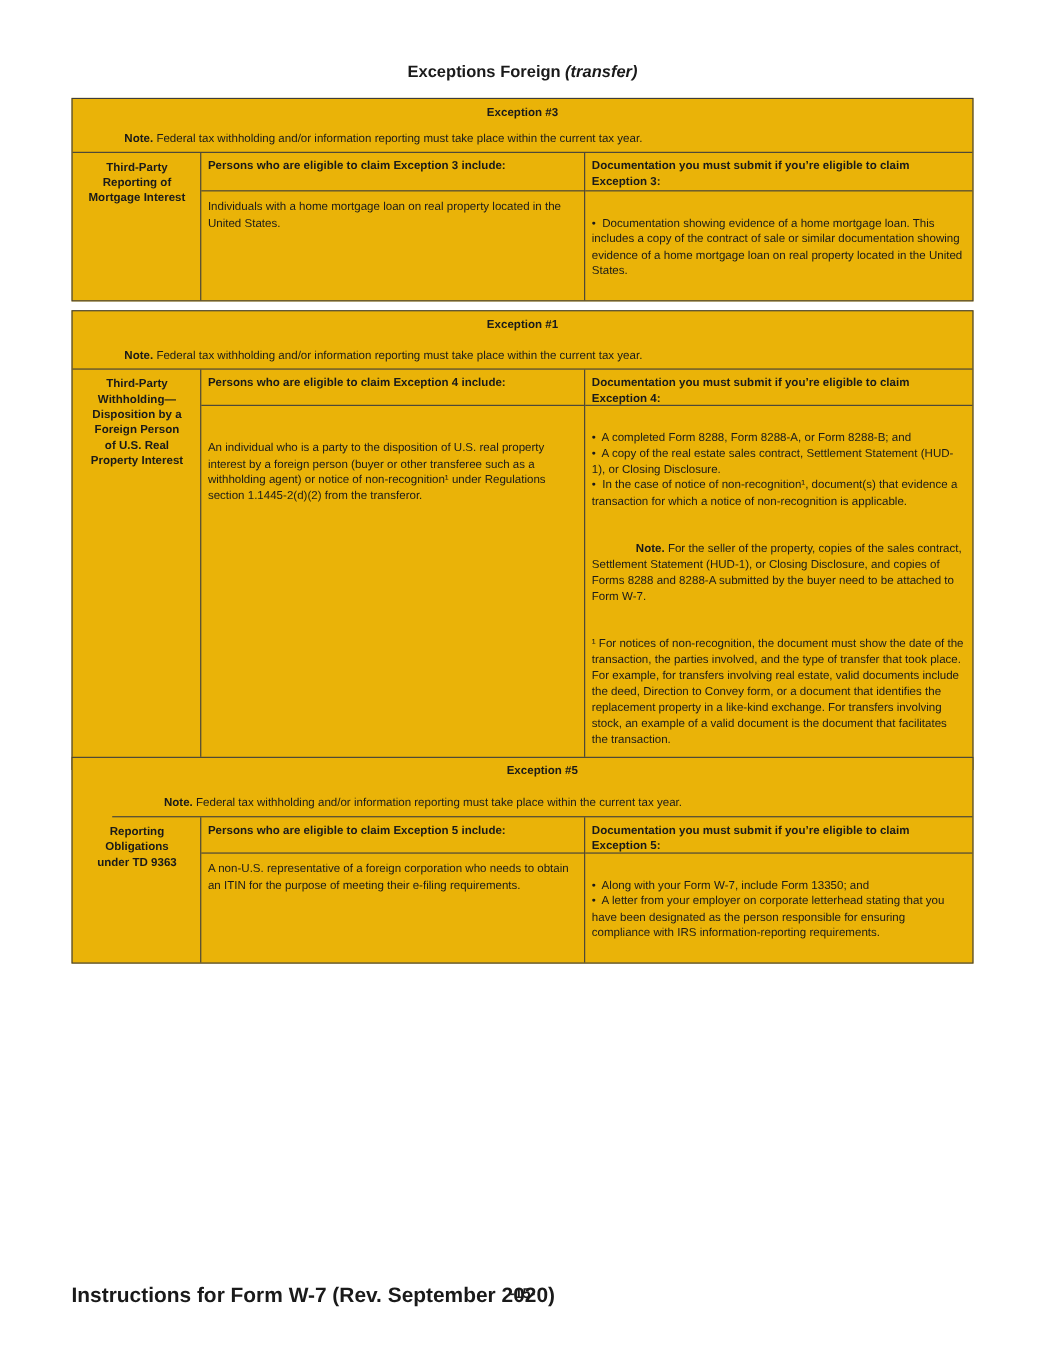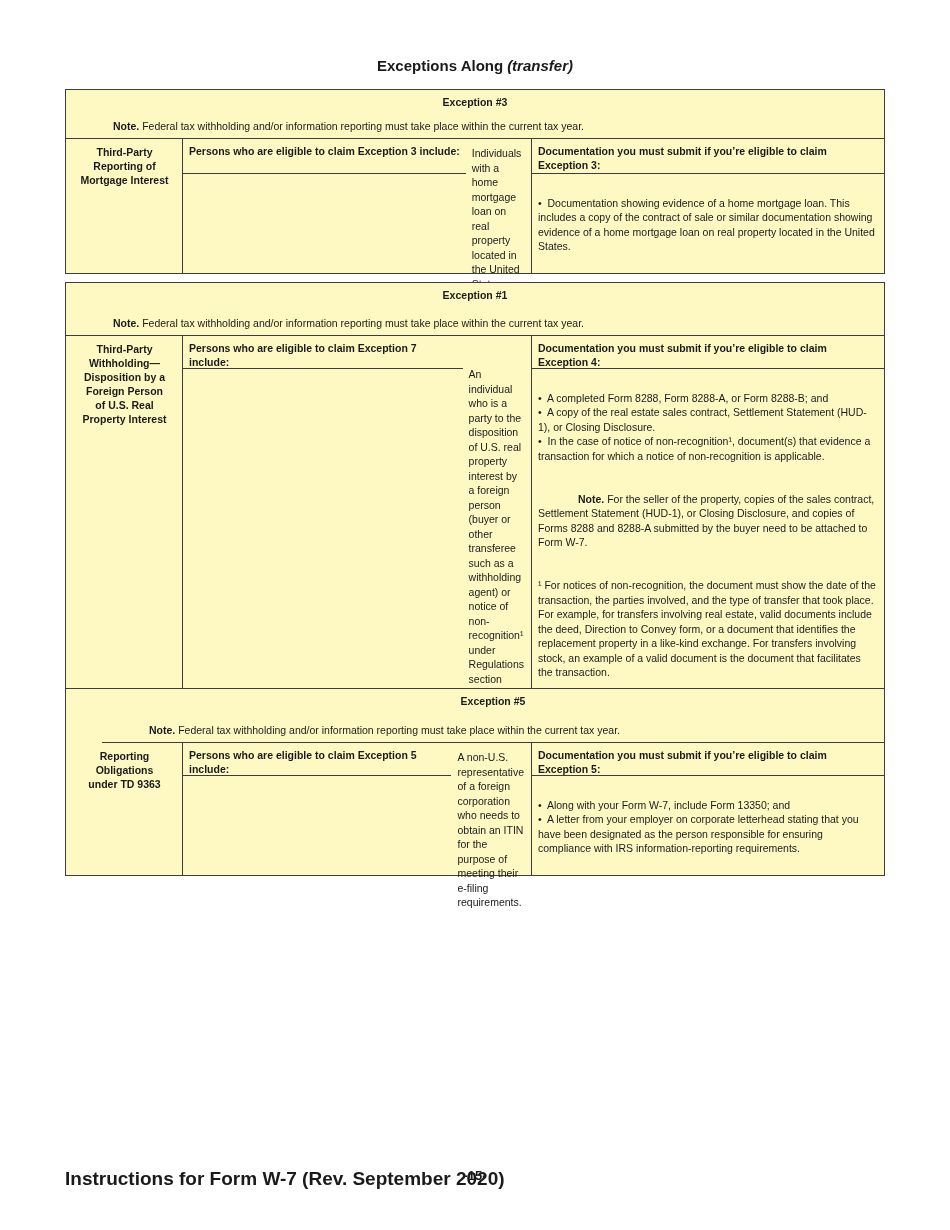--- a/index.html
+++ b/index.html
@@ -8,36 +8,36 @@
     font-family:"Liberation Sans", sans-serif; color:#1a1a1a;
     -webkit-font-smoothing:antialiased;
   }
   .page-heading {
     position:absolute; top:57px; left:0; width:950px; text-align:center;
     font-size:15px; font-weight:bold;
   }
   .page-heading i { margin-left:4px; }
   .tbl {
     position:absolute; left:65px; width:820px; box-sizing:border-box;
-    border:1.5px solid #3d3d3d; background:#fef9c3;
+    border:1.5px solid #3d3d3d; background:#eab308;
   }
   .tbl-top {
     box-sizing:border-box; border-bottom:1px solid #3d3d3d;
     padding:6px 7px 5px 7px; display:flex; flex-direction:column;
     justify-content:space-between;
   }
   .tbl-title { text-align:center; font-weight:bold; font-size:10.5px; }
   .tbl-note  { font-size:10.5px; line-height:13px; }
   .cols { display:flex; align-items:stretch; }
   .col-cat {
     width:117px; box-sizing:border-box; border-right:1px solid #3d3d3d;
     padding:6px 5px 4px 6px; font-weight:bold; font-size:10.5px;
     line-height:14px; white-space:pre-line;text-align:center;
   }
-  .col-mid { width:349px; box-sizing:border-box; border-right:1px solid #3d3d3d; display:flex; flex-direction:row; }
+  .col-mid { width:349px; box-sizing:border-box; border-right:1px solid #3d3d3d; display:flex; flex-direction:column; }
   .col-right { flex:1; display:flex; flex-direction:column; }
   .cell-hdr {
     box-sizing:border-box; border-bottom:1px solid #3d3d3d;
     padding:5px 6px 2px 6px; font-weight:bold; font-size:10.5px; line-height:14px;
   }
   .cell-body {
     box-sizing:border-box; padding:7px 7px 5px 6px; font-size:10.5px;
     line-height:14.5px; white-space:pre-line; flex:1;
   }
   .para { white-space:pre-line; }
@@ -47,21 +47,21 @@
   }
   .footer-page {
     position:absolute; left:0; top:1168px; width:950px; text-align:center;
     font-weight:bold; font-size:13px;
   }
   b { font-weight:bold;padding-left:40px; }
 </style>
 </head>
 <body>
 
-<div class="page-heading"><span>Exceptions Along</span><i>(transfer)</i></div>
+<div class="page-heading"><span>Exceptions Foreign</span><i>(transfer)</i></div>
 
 <div class="tbl" style="top:89px;">
   <div class="tbl-top" style="height:49px;">
     <div class="tbl-title">Exception #3</div>
     <div class="tbl-note"><b>Note.</b><span> Federal tax withholding and/or information reporting must take place within the current tax year.</span></div>
   </div>
   <div class="cols">
     <div class="col-cat">Third-Party
 Reporting of
 Mortgage Interest</div>
@@ -84,21 +84,21 @@
     <div class="tbl-note"><b>Note.</b><span> Federal tax withholding and/or information reporting must take place within the current tax year.</span></div>
   </div>
   <div class="cols">
     <div class="col-cat">Third-Party
 Withholding—
 Disposition by a
 Foreign Person
 of U.S. Real
 Property Interest</div>
     <div class="col-mid">
-      <div class="cell-hdr" style="height:33px;">Persons who are eligible to claim Exception 7 include:</div>
+      <div class="cell-hdr" style="height:33px;">Persons who are eligible to claim Exception 4 include:</div>
       <div class="cell-body" style="height:285px;margin-top:24px;">An individual who is a party to the disposition of U.S. real property interest by a foreign person (buyer or other transferee such as a withholding agent) or notice of non-recognition¹ under Regulations section 1.1445-2(d)(2) from the transferor.</div>
     </div>
     <div class="col-right">
       <div class="cell-hdr" style="height:33px;">Documentation you must submit if you’re eligible to claim Exception 4:</div>
       <div class="cell-body" style="height:285px;">
         <div class="para">•&nbsp; A completed Form 8288, Form 8288-A, or Form 8288-B; and
 •&nbsp; A copy of the real estate sales contract, Settlement Statement (HUD-1), or Closing Disclosure.
 •&nbsp; In the case of notice of non-recognition¹, document(s) that evidence a transaction for which a notice of non-recognition is applicable.</div>
         <div class="para"><b>Note.</b><span> For the seller of the property, copies of the sales contract, Settlement Statement (HUD-1), or Closing Disclosure, and copies of Forms 8288 and 8288-A submitted by the buyer need to be attached to Form W-7.</span></div>
         <div class="para">¹ For notices of non-recognition, the document must show the date of the transaction, the parties involved, and the type of transfer that took place. For example, for transfers involving real estate, valid documents include the deed, Direction to Convey form, or a document that identifies the replacement property in a like-kind exchange. For transfers involving stock, an example of a valid document is the document that facilitates the transaction.</div>

